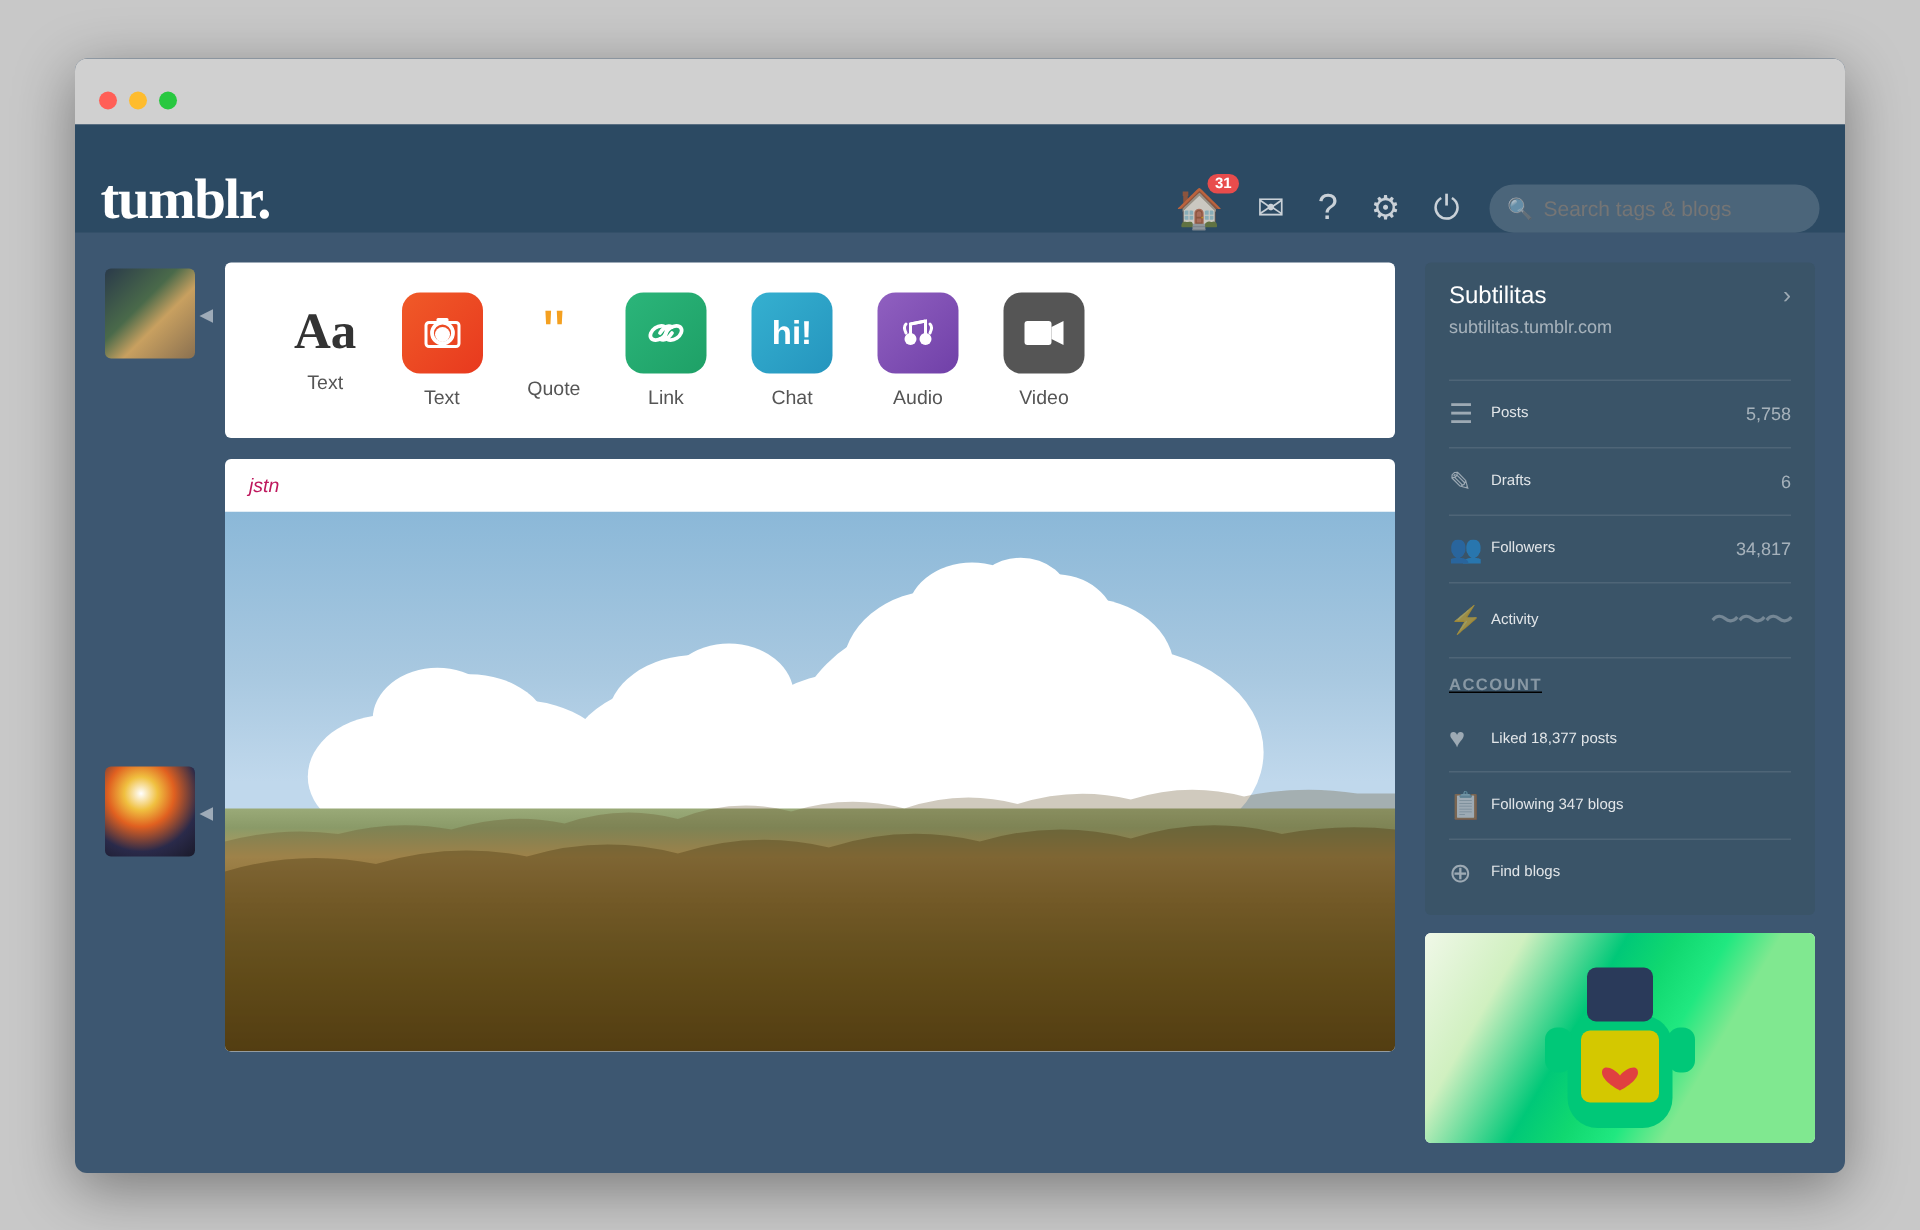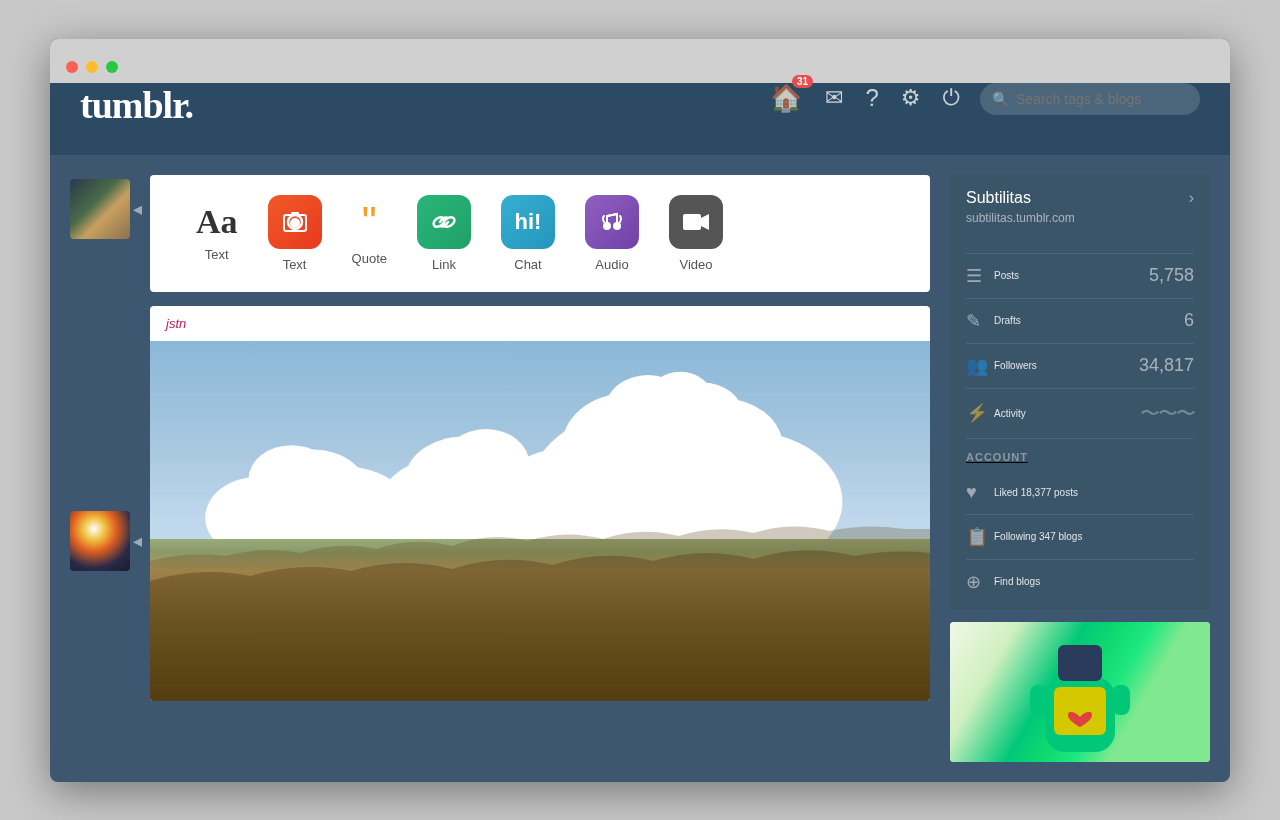--- a/index.html
+++ b/index.html
@@ -33,22 +33,22 @@
       width: 12px; height: 12px; border-radius: 50%;
     }
     .tl-red { background: #ff5f57; }
     .tl-yellow { background: #febc2e; }
     .tl-green { background: #28c840; }
 
     
     .header {
       background: #2c4a63;
       display: flex;
-      align-items: flex-start;
-      padding: 0 30px;
+      align-items: flex-end;
+      padding: 0 17px;
       height: 72px;
       gap: 20px;
     }
 
     .logo {
       color: white;
       font-size: 38px;
       font-weight: 700;
       font-family: 'Georgia', serif;
       letter-spacing: -1px;
@@ -275,21 +275,21 @@
     }
 
     .sidebar-row-label {
       color: rgba(255,255,255,0.85);
       font-size: 10px;
       flex: 1;
     }
 
     .sidebar-row-count {
       color: rgba(255,255,255,0.55);
-      font-size: 18px;
+      font-size: 12px;
     }
 
     .activity-wave {
       color: rgba(255,255,255,0.3);
       font-size: 20px;
       letter-spacing: -2px;
     }
 
     .chevron-icon {
       color: rgba(255,255,255,0.5);

